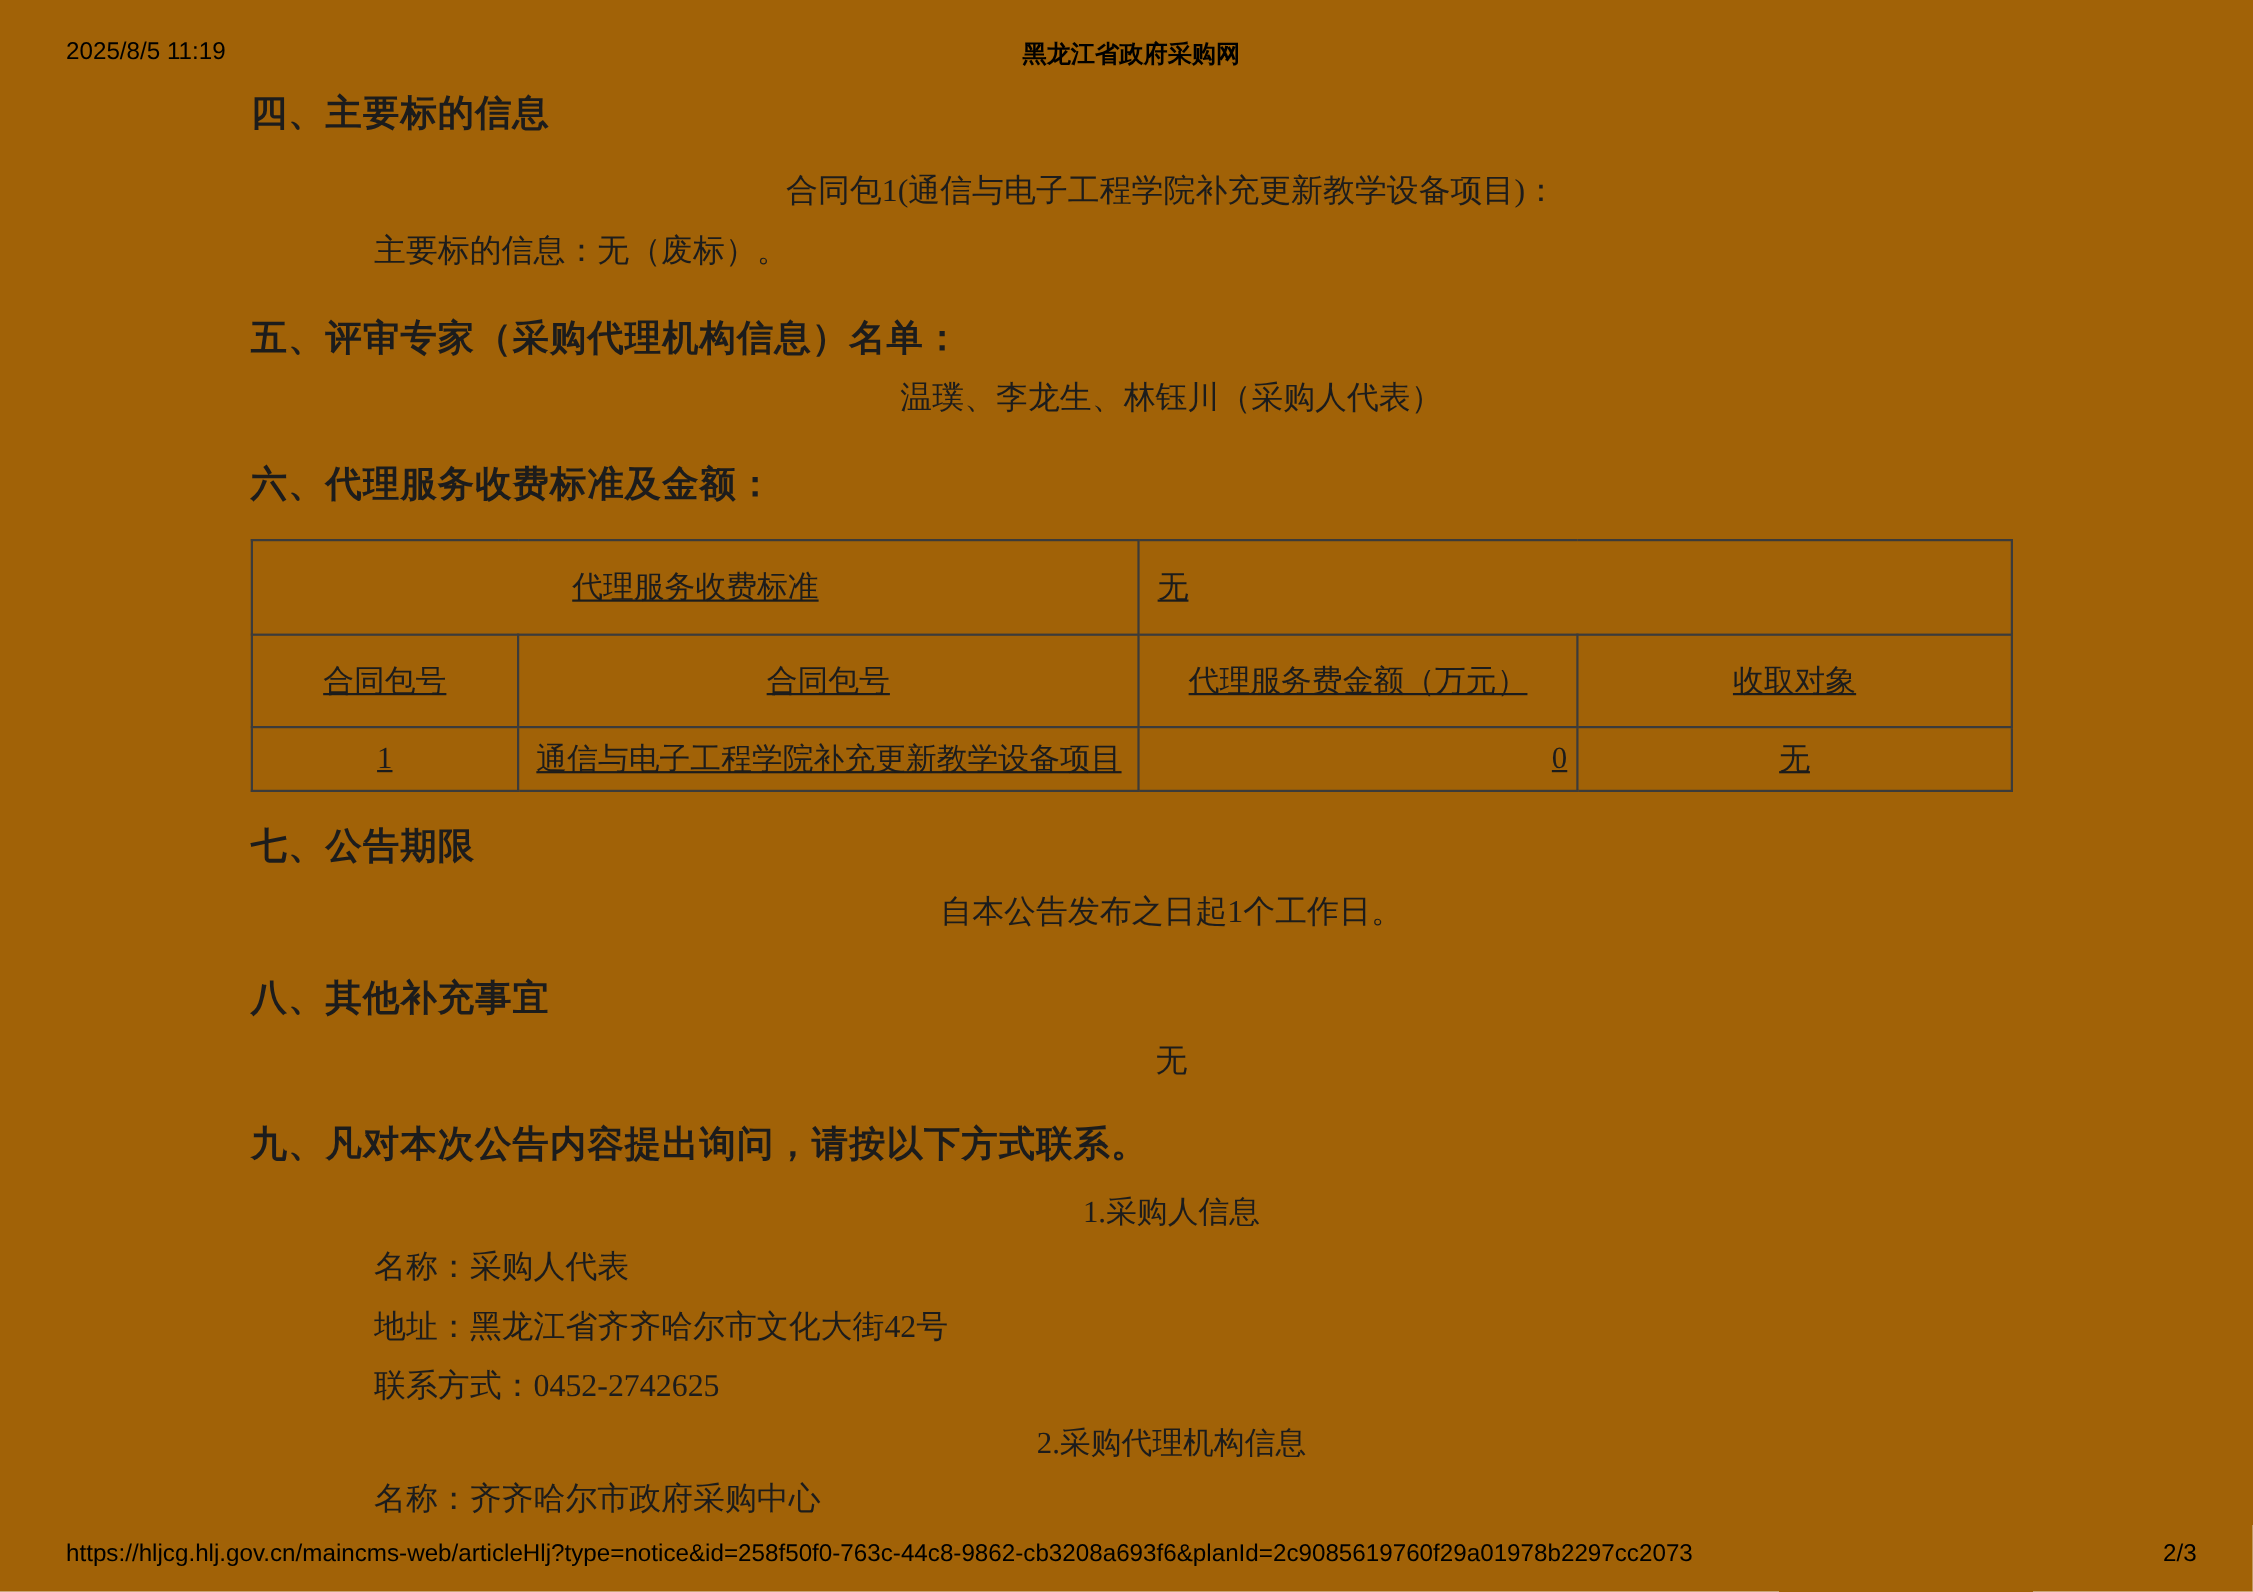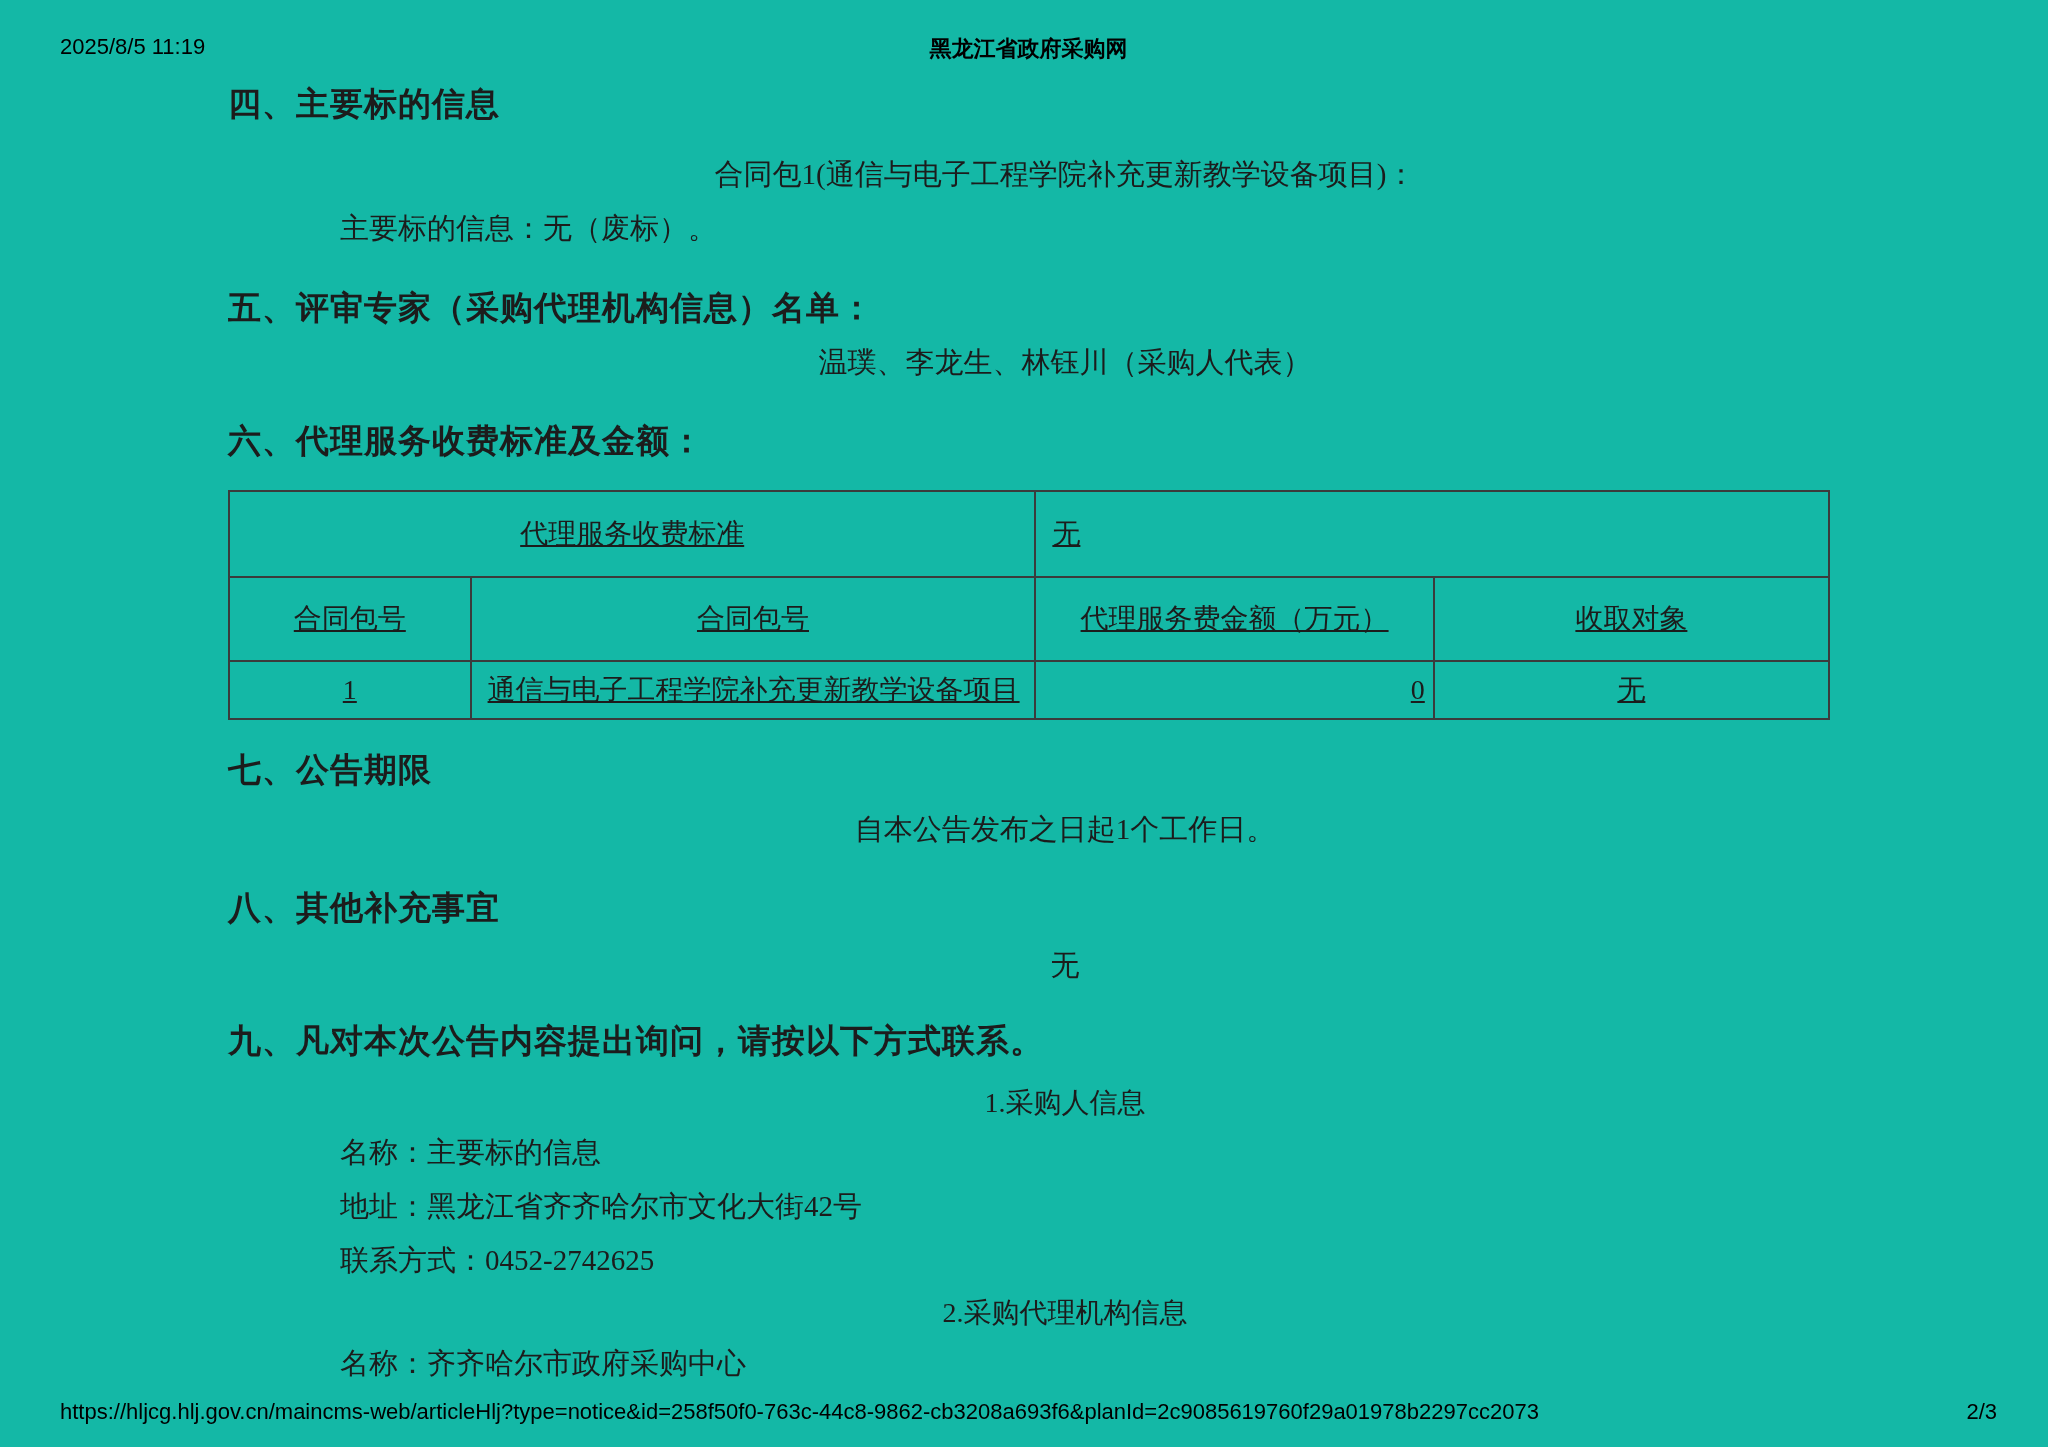--- a/index.html
+++ b/index.html
@@ -1,20 +1,20 @@
 <!DOCTYPE html>
 <html><head>
 <meta charset="utf-8">
 <style>
   html, body { margin: 0; padding: 0; background: #ffffff; }
   .page {
     position: relative;
     width: 2048px;
     height: 1447px;
-    background: #14b8a6;
+    background: #a16207;
     color: #161616;
     overflow: hidden;
   }
 
   
   .print-header, .print-footer {
     position: absolute;
     left: 60px;
     right: 51px;
     font-family: "Liberation Sans", sans-serif;
@@ -132,21 +132,21 @@
     </table>
 
     <div class="h-section mt-30">七、公告期限</div>
     <div class="body-line indent-1 mt-20">自本公告发布之日起1个工作日。</div>
 
     <div class="h-section mt-39">八、其他补充事宜</div>
     <div class="body-line indent-1 mt-18">无</div>
 
     <div class="h-section mt-36">九、凡对本次公告内容提出询问，请按以下方式联系。</div>
     <div class="sub-line indent-1 mt-23">1.采购人信息</div>
-    <div class="body-line indent-2 mt-13">名称：主要标的信息</div>
+    <div class="body-line indent-2 mt-13">名称：采购人代表</div>
     <div class="body-line indent-2 mt-16">地址：黑龙江省齐齐哈尔市文化大街42号</div>
     <div class="body-line indent-2 mt-16">联系方式：0452-2742625</div>
     <div class="sub-line indent-1 mt-16">2.采购代理机构信息</div>
     <div class="body-line indent-2 mt-13">名称：齐齐哈尔市政府采购中心</div>
 
   </div>
 
   <div class="print-footer">
     <span>https://hljcg.hlj.gov.cn/maincms-web/articleHlj?type=notice&amp;id=258f50f0-763c-44c8-9862-cb3208a693f6&amp;planId=2c9085619760f29a01978b2297cc2073</span>
     <span>2/3</span>

